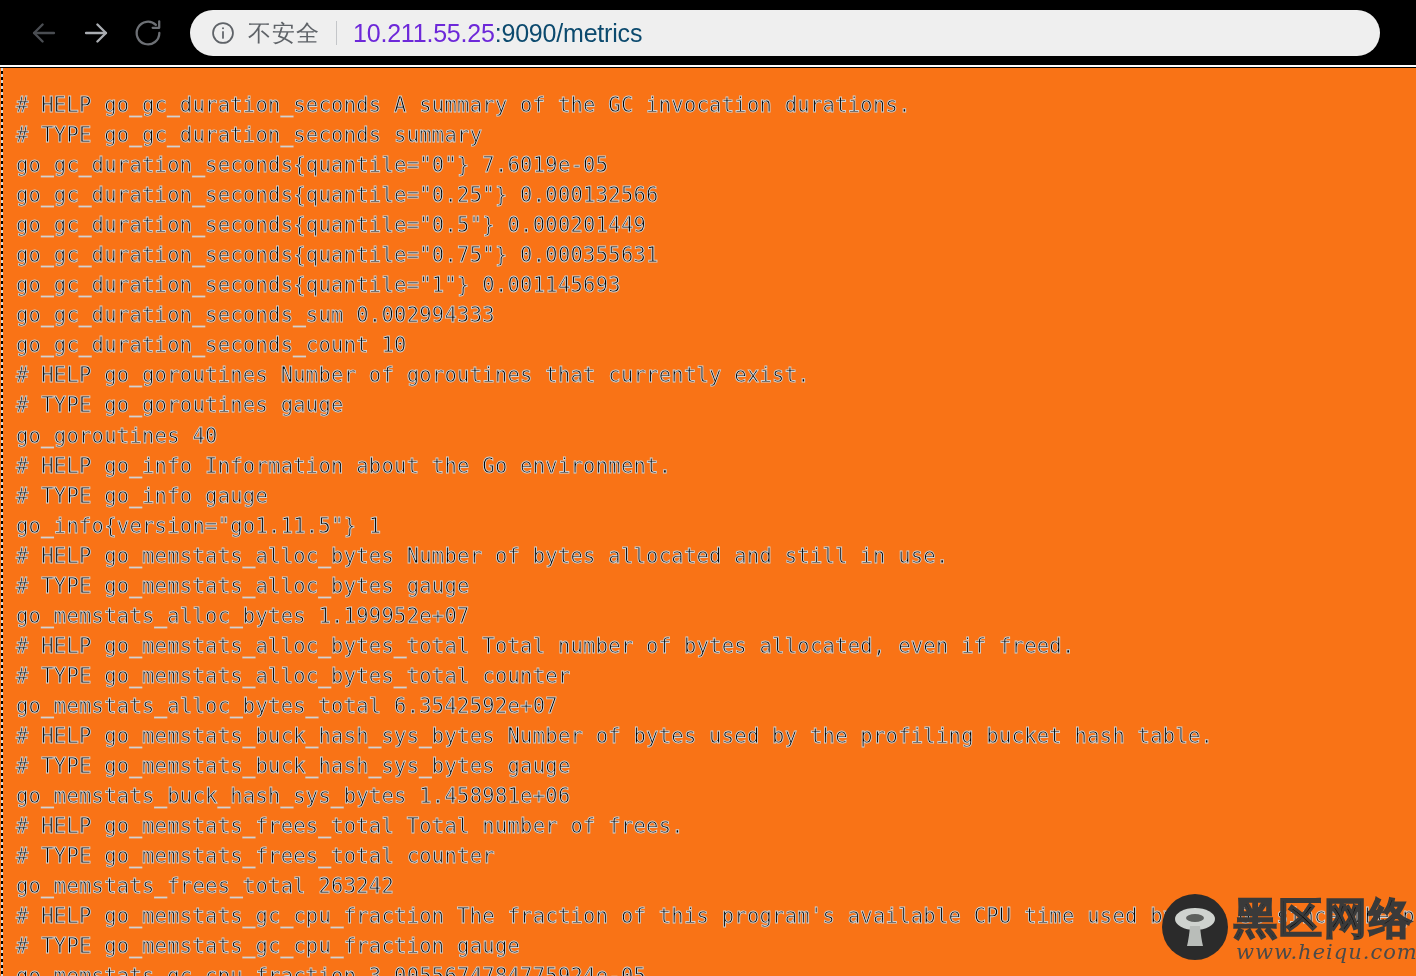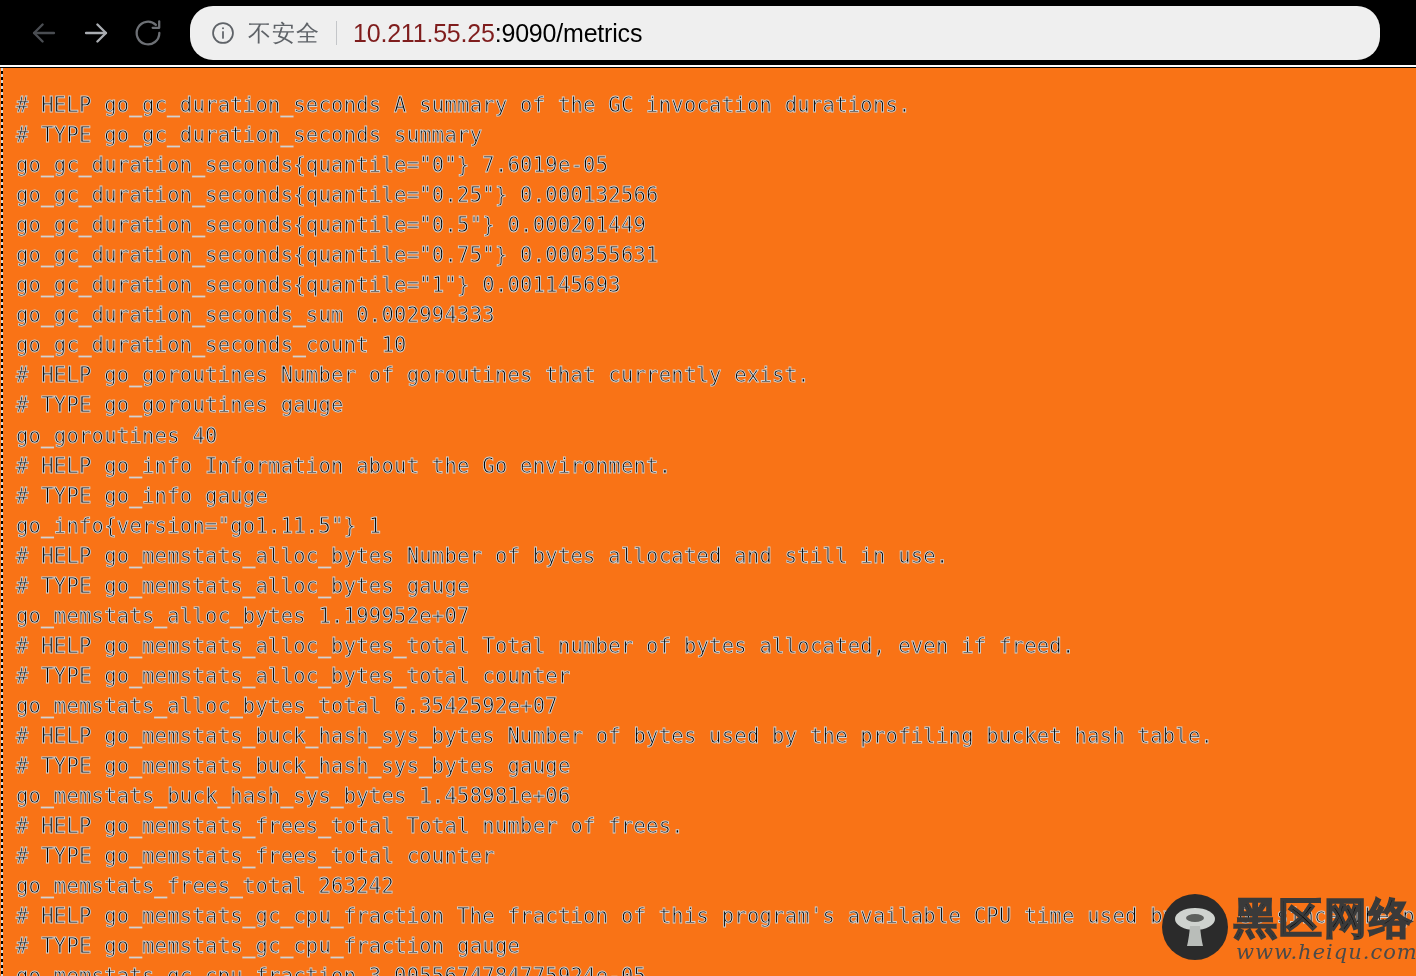--- a/index.html
+++ b/index.html
@@ -17,42 +17,42 @@
   .nav-btn{
     width:52px; height:52px;
     display:flex; align-items:center; justify-content:center;
     flex:none;
   }
   #nav-back{ margin-left:18px; }
   .nav-btn svg{ display:block; }
 
   #omnibox{
     margin-left:16px;
-    height:54px; width:1190px;
+    height:46px; width:1190px;
     background:#efefef;
     border-radius:23px;
     display:flex; align-items:center;
     padding:0 20px;
     overflow:hidden;
   }
   #info-icon{ flex:none; margin-right:12px; display:flex; }
   #security-text{
     font-size:23px; color:#5f6368; letter-spacing:1px;
     white-space:nowrap; flex:none;
   }
   #omnibox-divider{
     width:1px; height:24px; background:#c4c6c9;
     margin:0 16px; flex:none;
   }
   #url-line{
     font-size:25px; white-space:nowrap; overflow:hidden;
     letter-spacing:-0.2px;
   }
-  #url-host{ color:#7f1d1d; }
-  #url-rest{ color:#000000; }
+  #url-host{ color:#6d28d9; }
+  #url-rest{ color:#0c4a6e; }
 
   
   #chrome-separator{
     position:absolute; left:0; top:65px; width:1416px; height:2px;
     background:#ffffff;
   }
 
   
   #left-edge{
     position:absolute; left:1px; top:68px; width:2px; height:908px;

